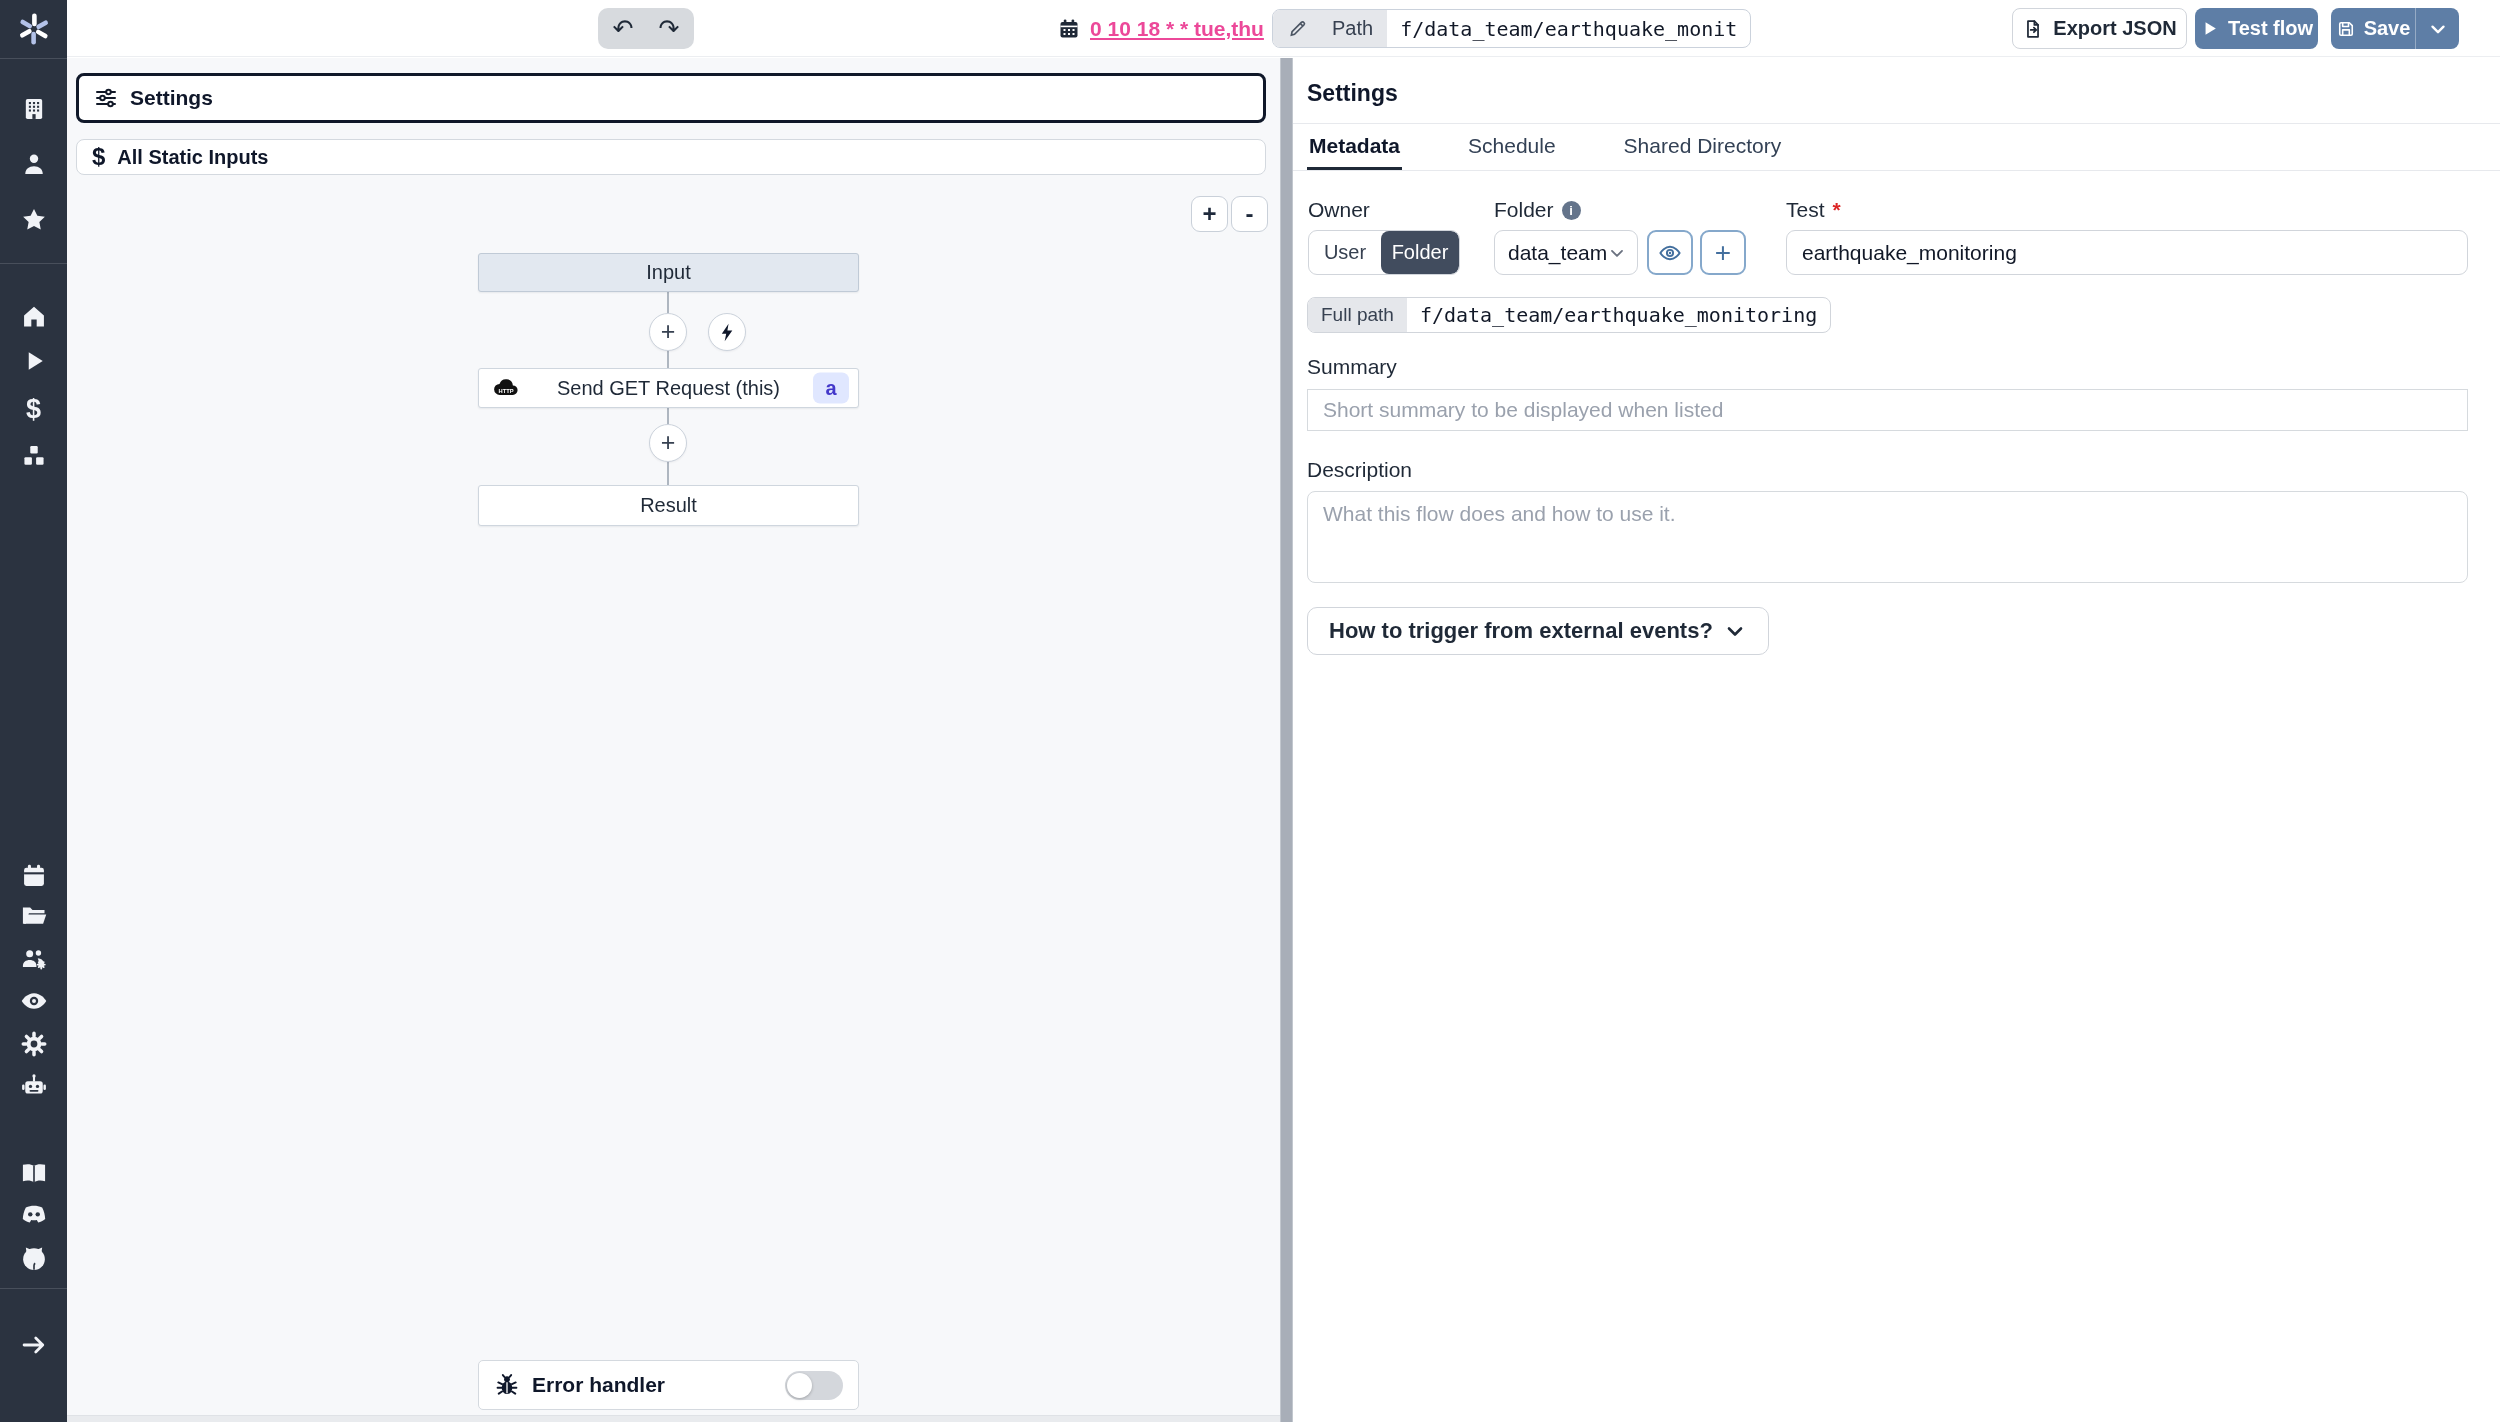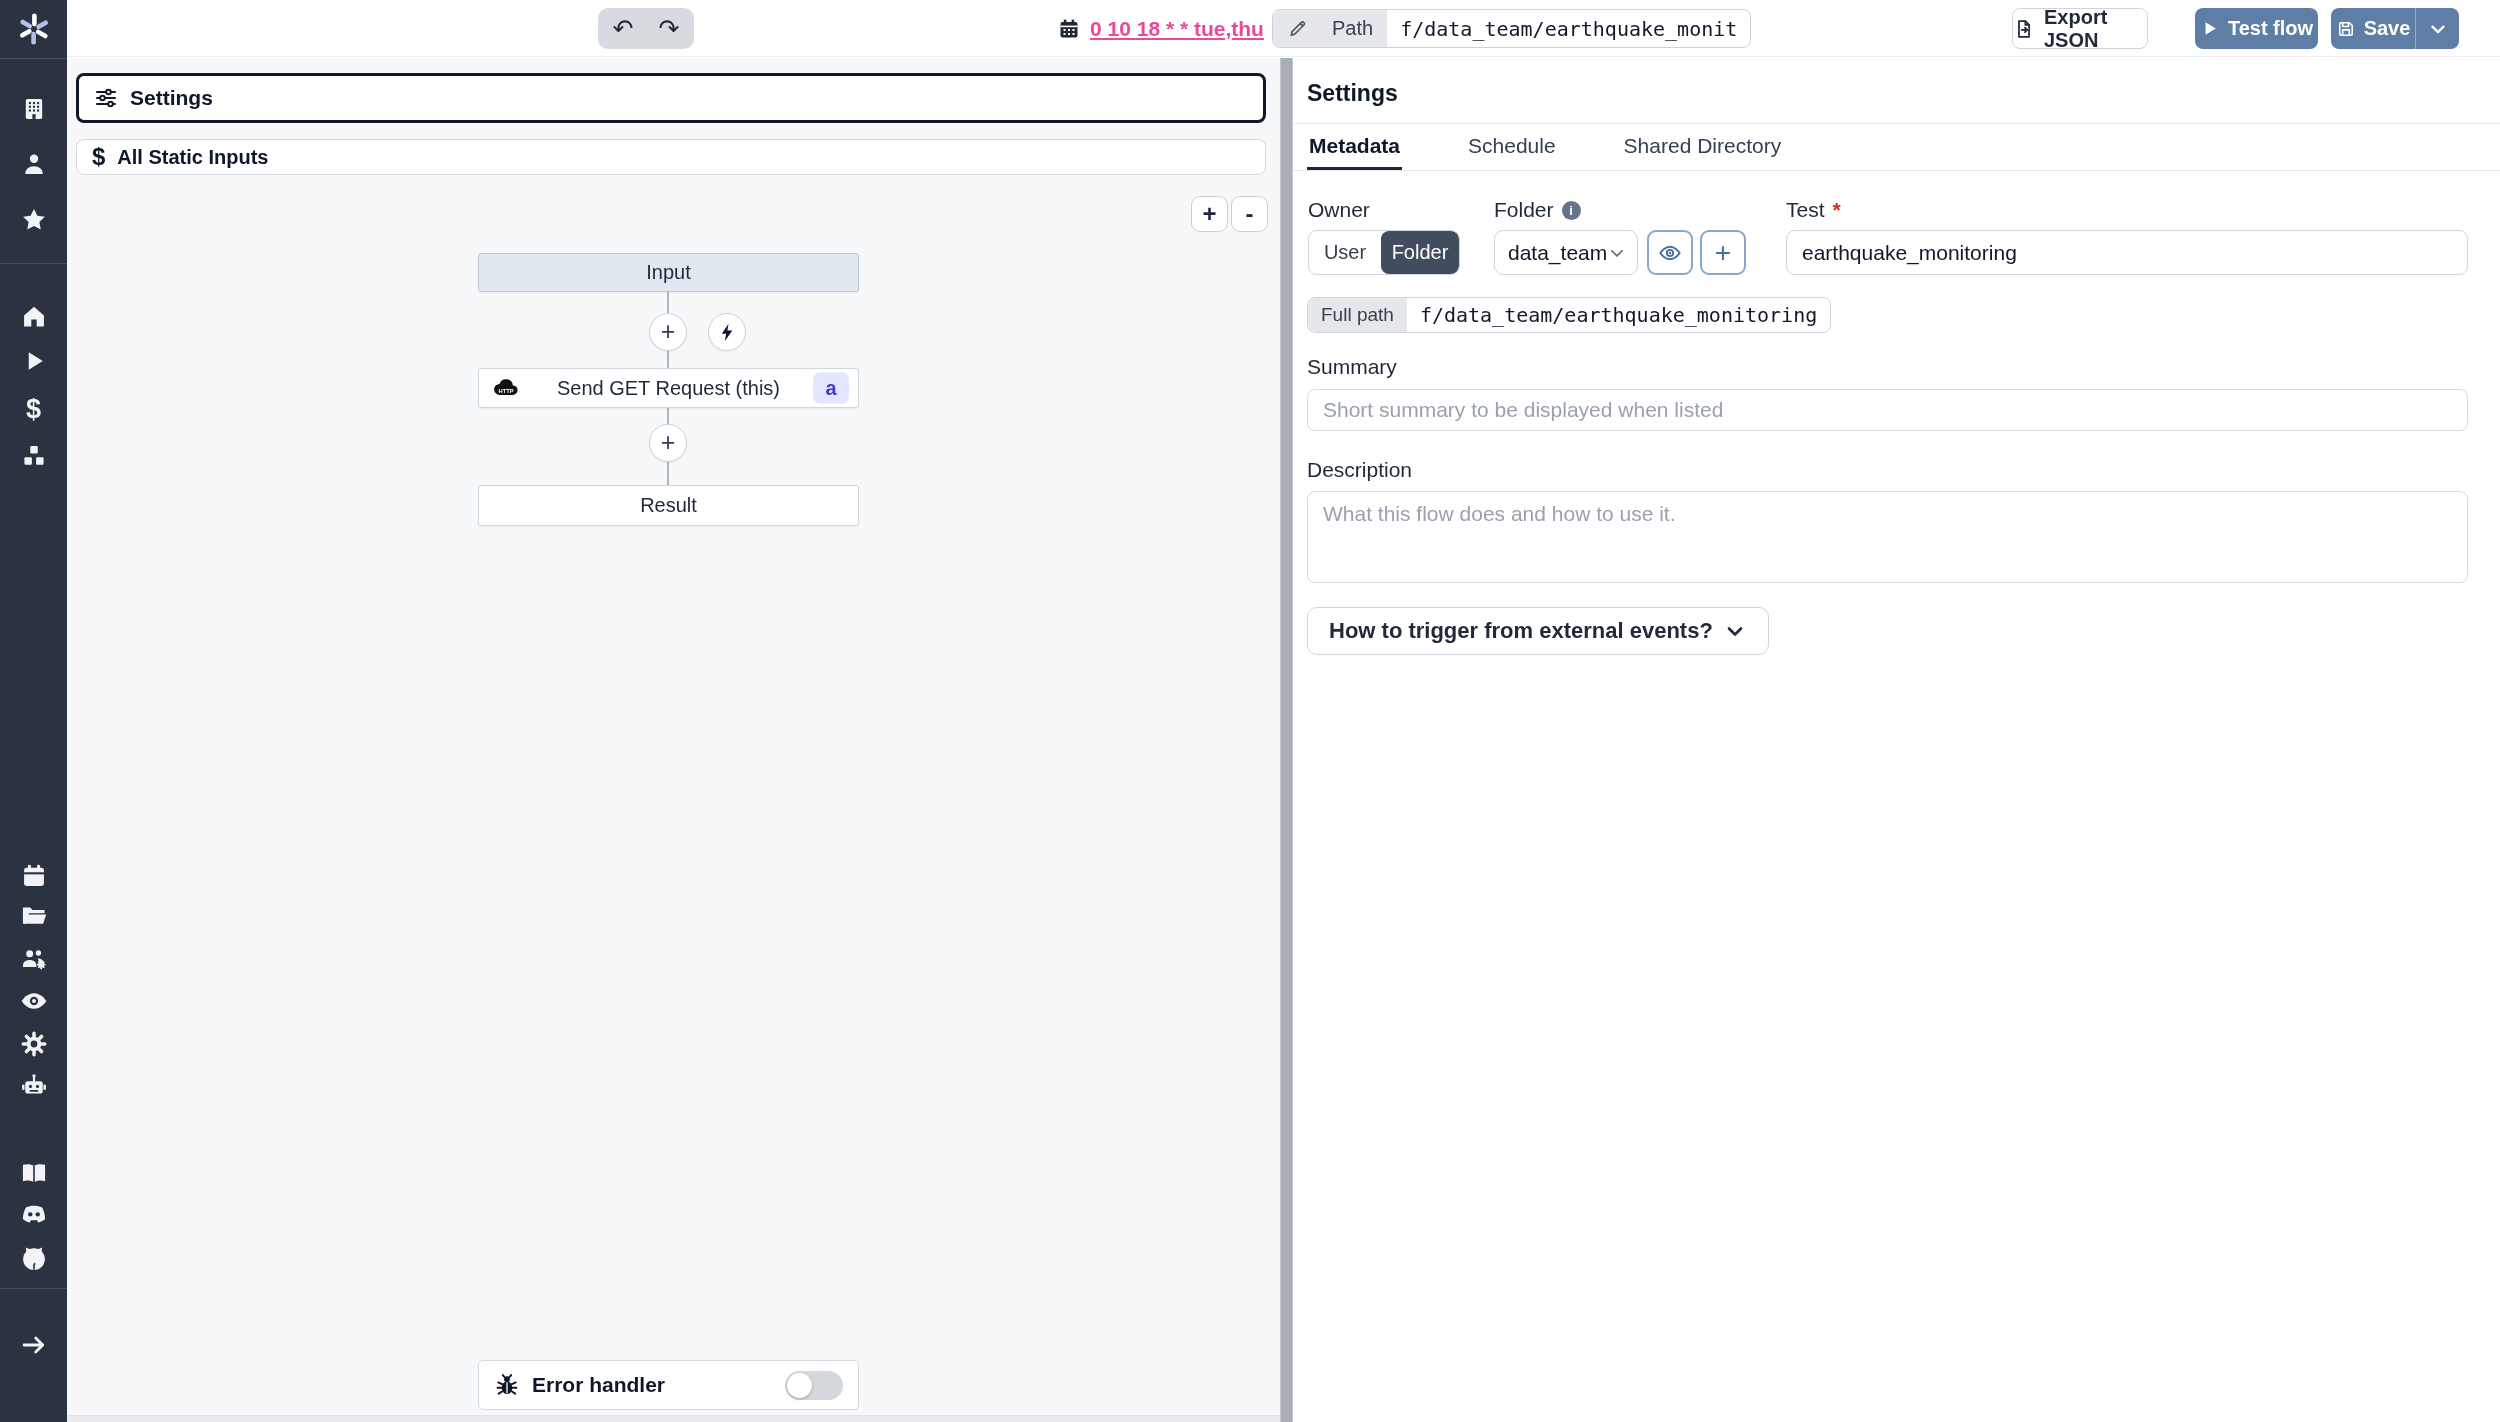--- a/index.html
+++ b/index.html
@@ -29,21 +29,21 @@
             font-size:25px; color:#1f2937; border-radius:8px; cursor:pointer; }
   #schedule { position:absolute; left:990px; top:0; height:57px; display:flex; align-items:center; gap:9px;
               font-weight:bold; font-size:21px; color:#ec4899;text-decoration:underline; }
   #path-chip { position:absolute; left:1205px; top:9px; height:39px; display:flex; align-items:stretch;
                border:1px solid #cbd2dc; border-radius:8px; overflow:hidden; background:#fff; }
   #path-chip .lab { background:#e5e7eb; display:flex; align-items:center; gap:24px; padding:0 14px;
                     font-size:20px; color:#374151; font-weight:500; }
   #path-chip .val { display:flex; align-items:center; padding:0 13px; font-size:20px; color:#111827; }
   .btn { display:flex; align-items:center; justify-content:center; gap:9px; border-radius:8px;
          font-size:20px; font-weight:bold; cursor:pointer; }
-  #export-json { position:absolute; left:1945px; top:8px; width:136px; height:41px; border:1px solid #d1d5db;
+  #export-json { position:absolute; left:1945px; top:8px; width:175px; height:41px; border:1px solid #d1d5db;
                  background:#fff; color:#1f2937; }
   #test-flow { position:absolute; left:2128px; top:8px; width:123px; height:41px; background:#5e7ea6; color:#fff; }
   #save-split { position:absolute; left:2264px; top:8px; height:41px; display:flex; border-radius:8px;
                 overflow:hidden; background:#5e7ea6; color:#fff; }
   #save-main { width:84px; display:flex; align-items:center; justify-content:center; gap:8px;
                font-size:20px; font-weight:bold; cursor:pointer; }
   #save-caret { width:44px; display:flex; align-items:center; justify-content:center;
                 border-left:1px solid rgba(255,255,255,.35); cursor:pointer; }
 
   
@@ -114,21 +114,21 @@
   #name-input { position:absolute; left:493px; top:172px; width:682px; height:45px; border:1px solid #d1d5db;
                 border-radius:9px; padding:0 15px; font-size:21px; color:#111827; outline:none;
                 font-family:"Liberation Sans",sans-serif; }
   #fullpath-chip { position:absolute; left:14px; top:239px; height:36px; display:flex; align-items:stretch;
                    border:1px solid #d1d5db; border-radius:8px; overflow:hidden; background:#fff; }
   #fullpath-chip .lab { background:#e5e7eb; display:flex; align-items:center; padding:0 13px;
                         font-size:19px; color:#374151; }
   #fullpath-chip .val { display:flex; align-items:center; padding:0 13px; font-size:20px; color:#111827; }
   .lbl2 { position:absolute; left:14px; font-size:21px; color:#1f2937; font-weight:500; }
   #summary-input { position:absolute; left:14px; top:331px; width:1161px; height:42px; border:1px solid #d6dade;
-                   border-radius:8px; padding:0 15px; font-size:21px; outline:none; color:#111827;
+                   border-radius:0; padding:0 15px; font-size:21px; outline:none; color:#111827;
                    font-family:"Liberation Sans",sans-serif; }
   #desc-ta { position:absolute; left:14px; top:433px; width:1161px; height:92px; border:1px solid #d6dade;
              border-radius:8px; padding:10px 15px; font-size:21px; outline:none; resize:none; color:#111827;
              font-family:"Liberation Sans",sans-serif; }
   #summary-input::placeholder, #desc-ta::placeholder { color:#9aa1ad; }
   #trigger-btn { position:absolute; left:14px; top:549px; height:48px; padding:0 21px; display:flex;
                  align-items:center; gap:10px; border:1px solid #d1d5db; border-radius:10px; background:#fff;
                  font-size:22px; font-weight:bold; color:#1f2937; cursor:pointer; }
 </style>
 </head>

